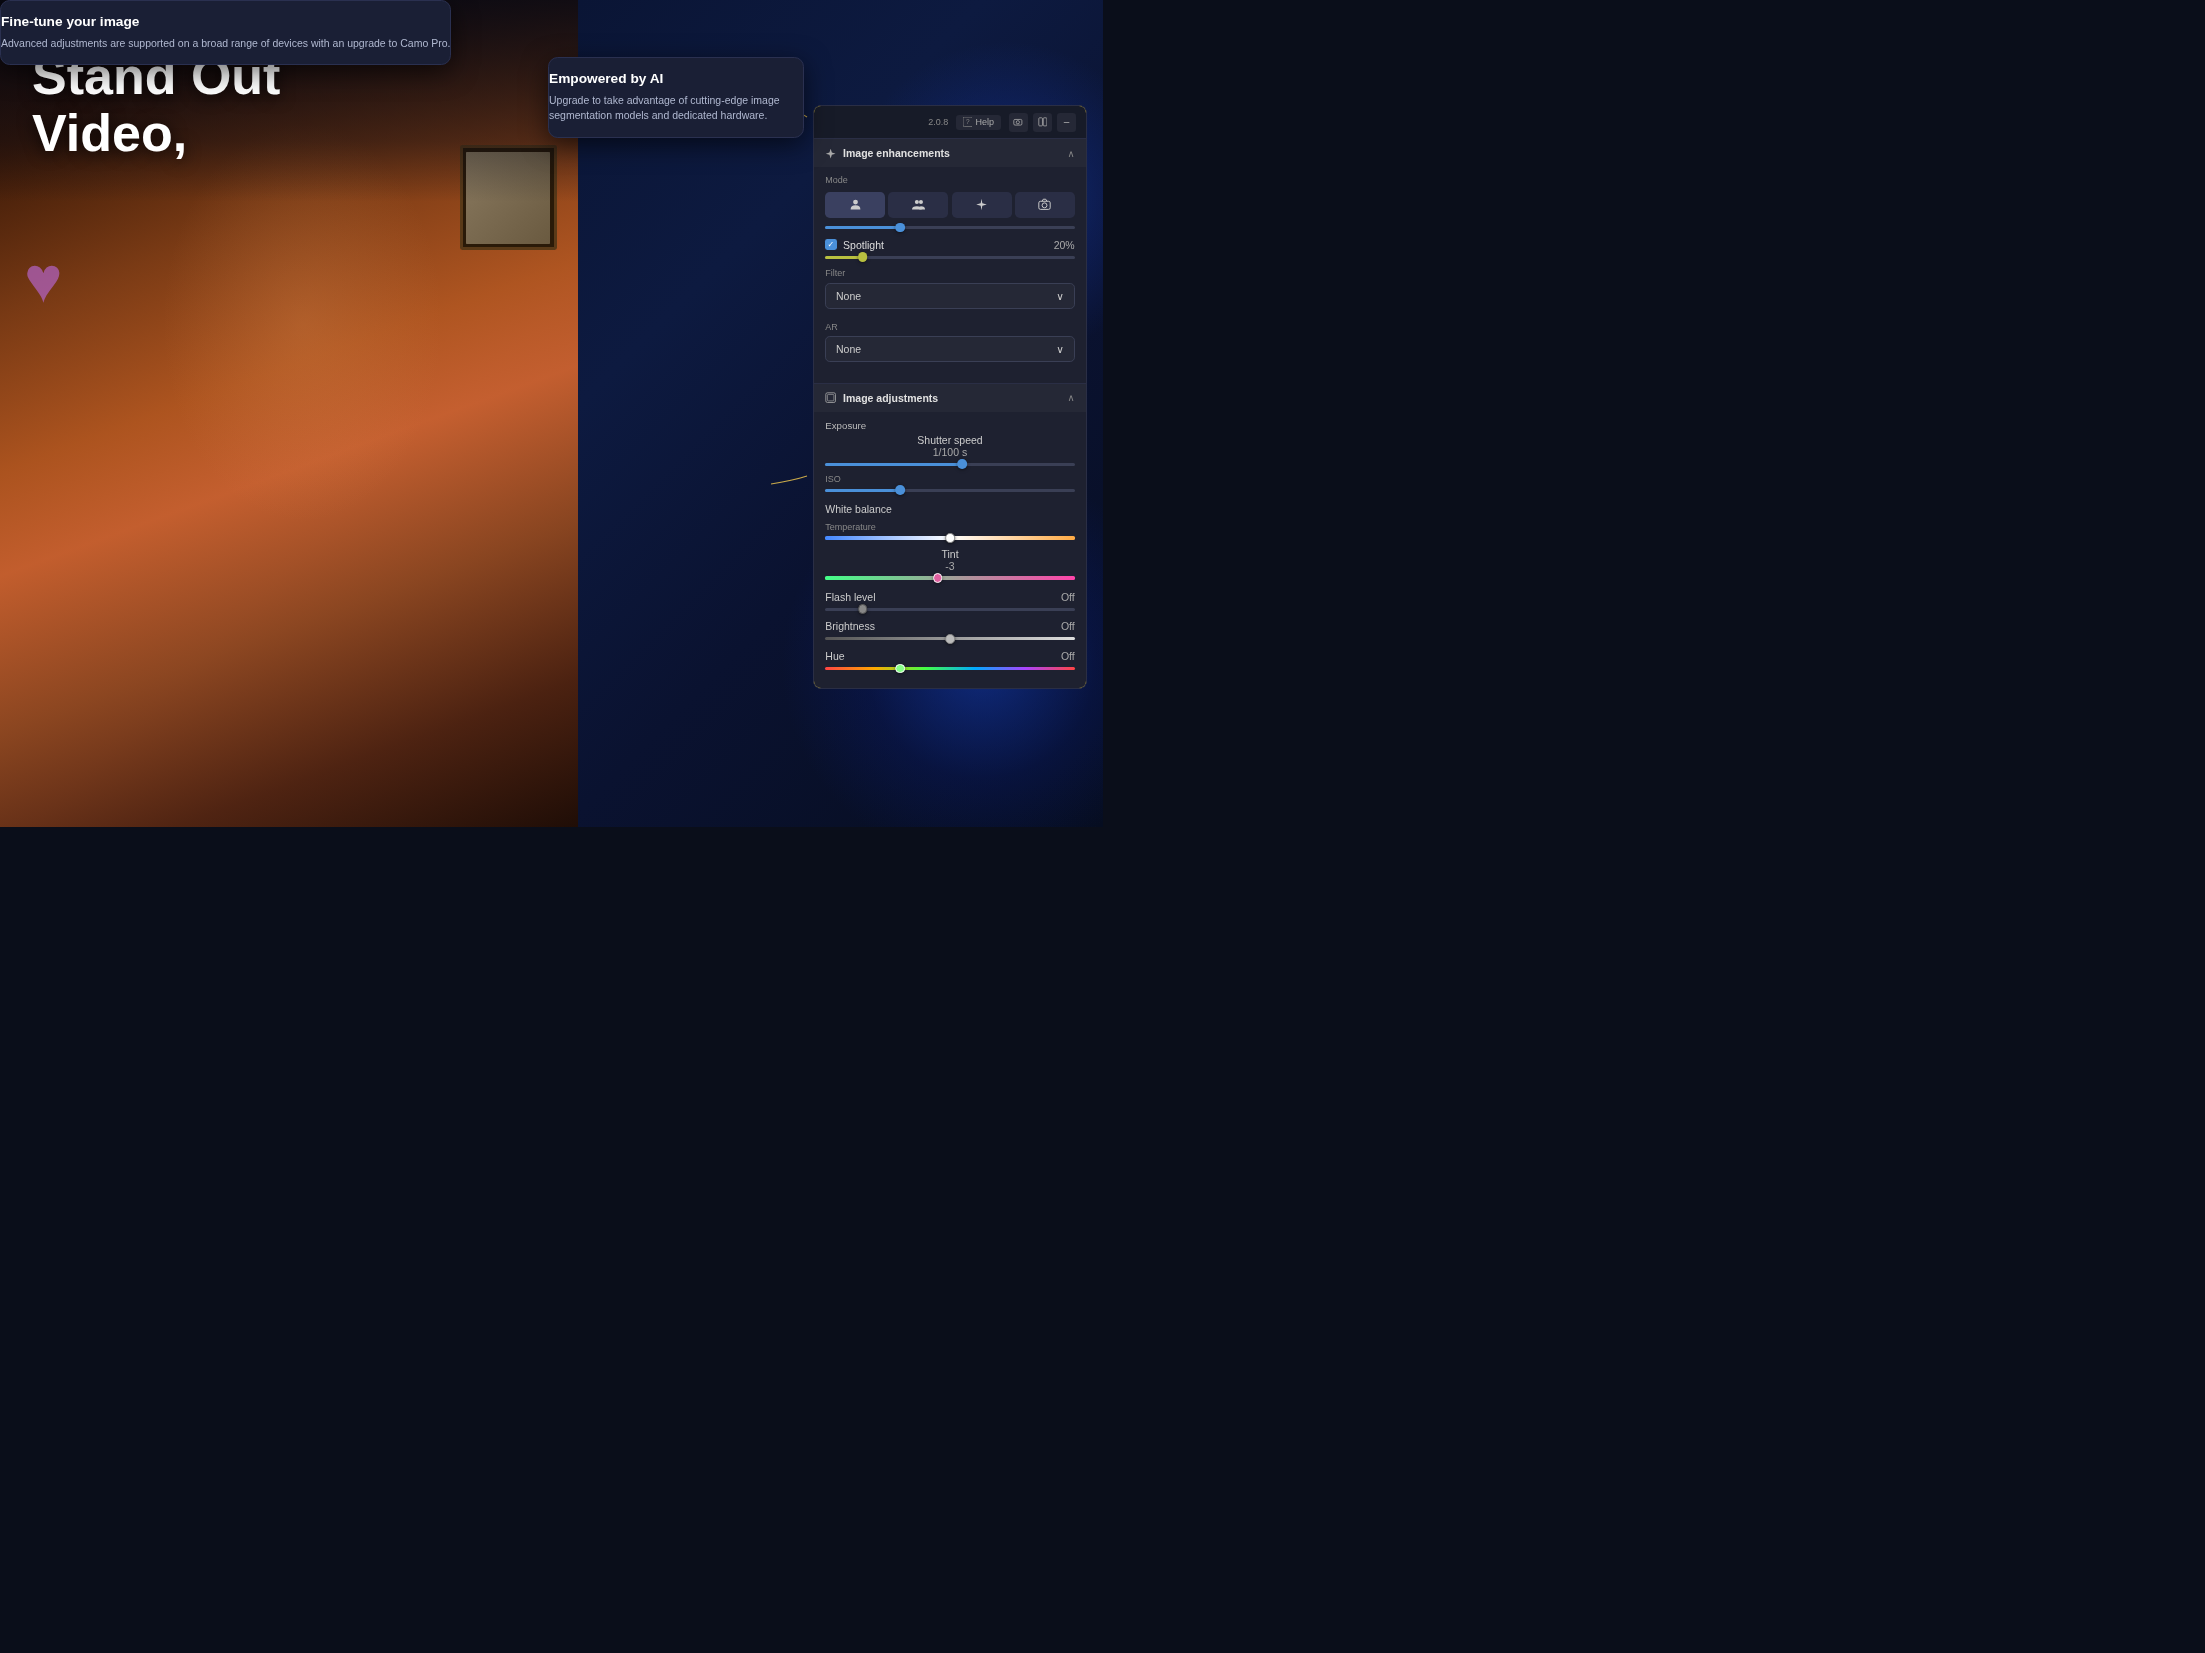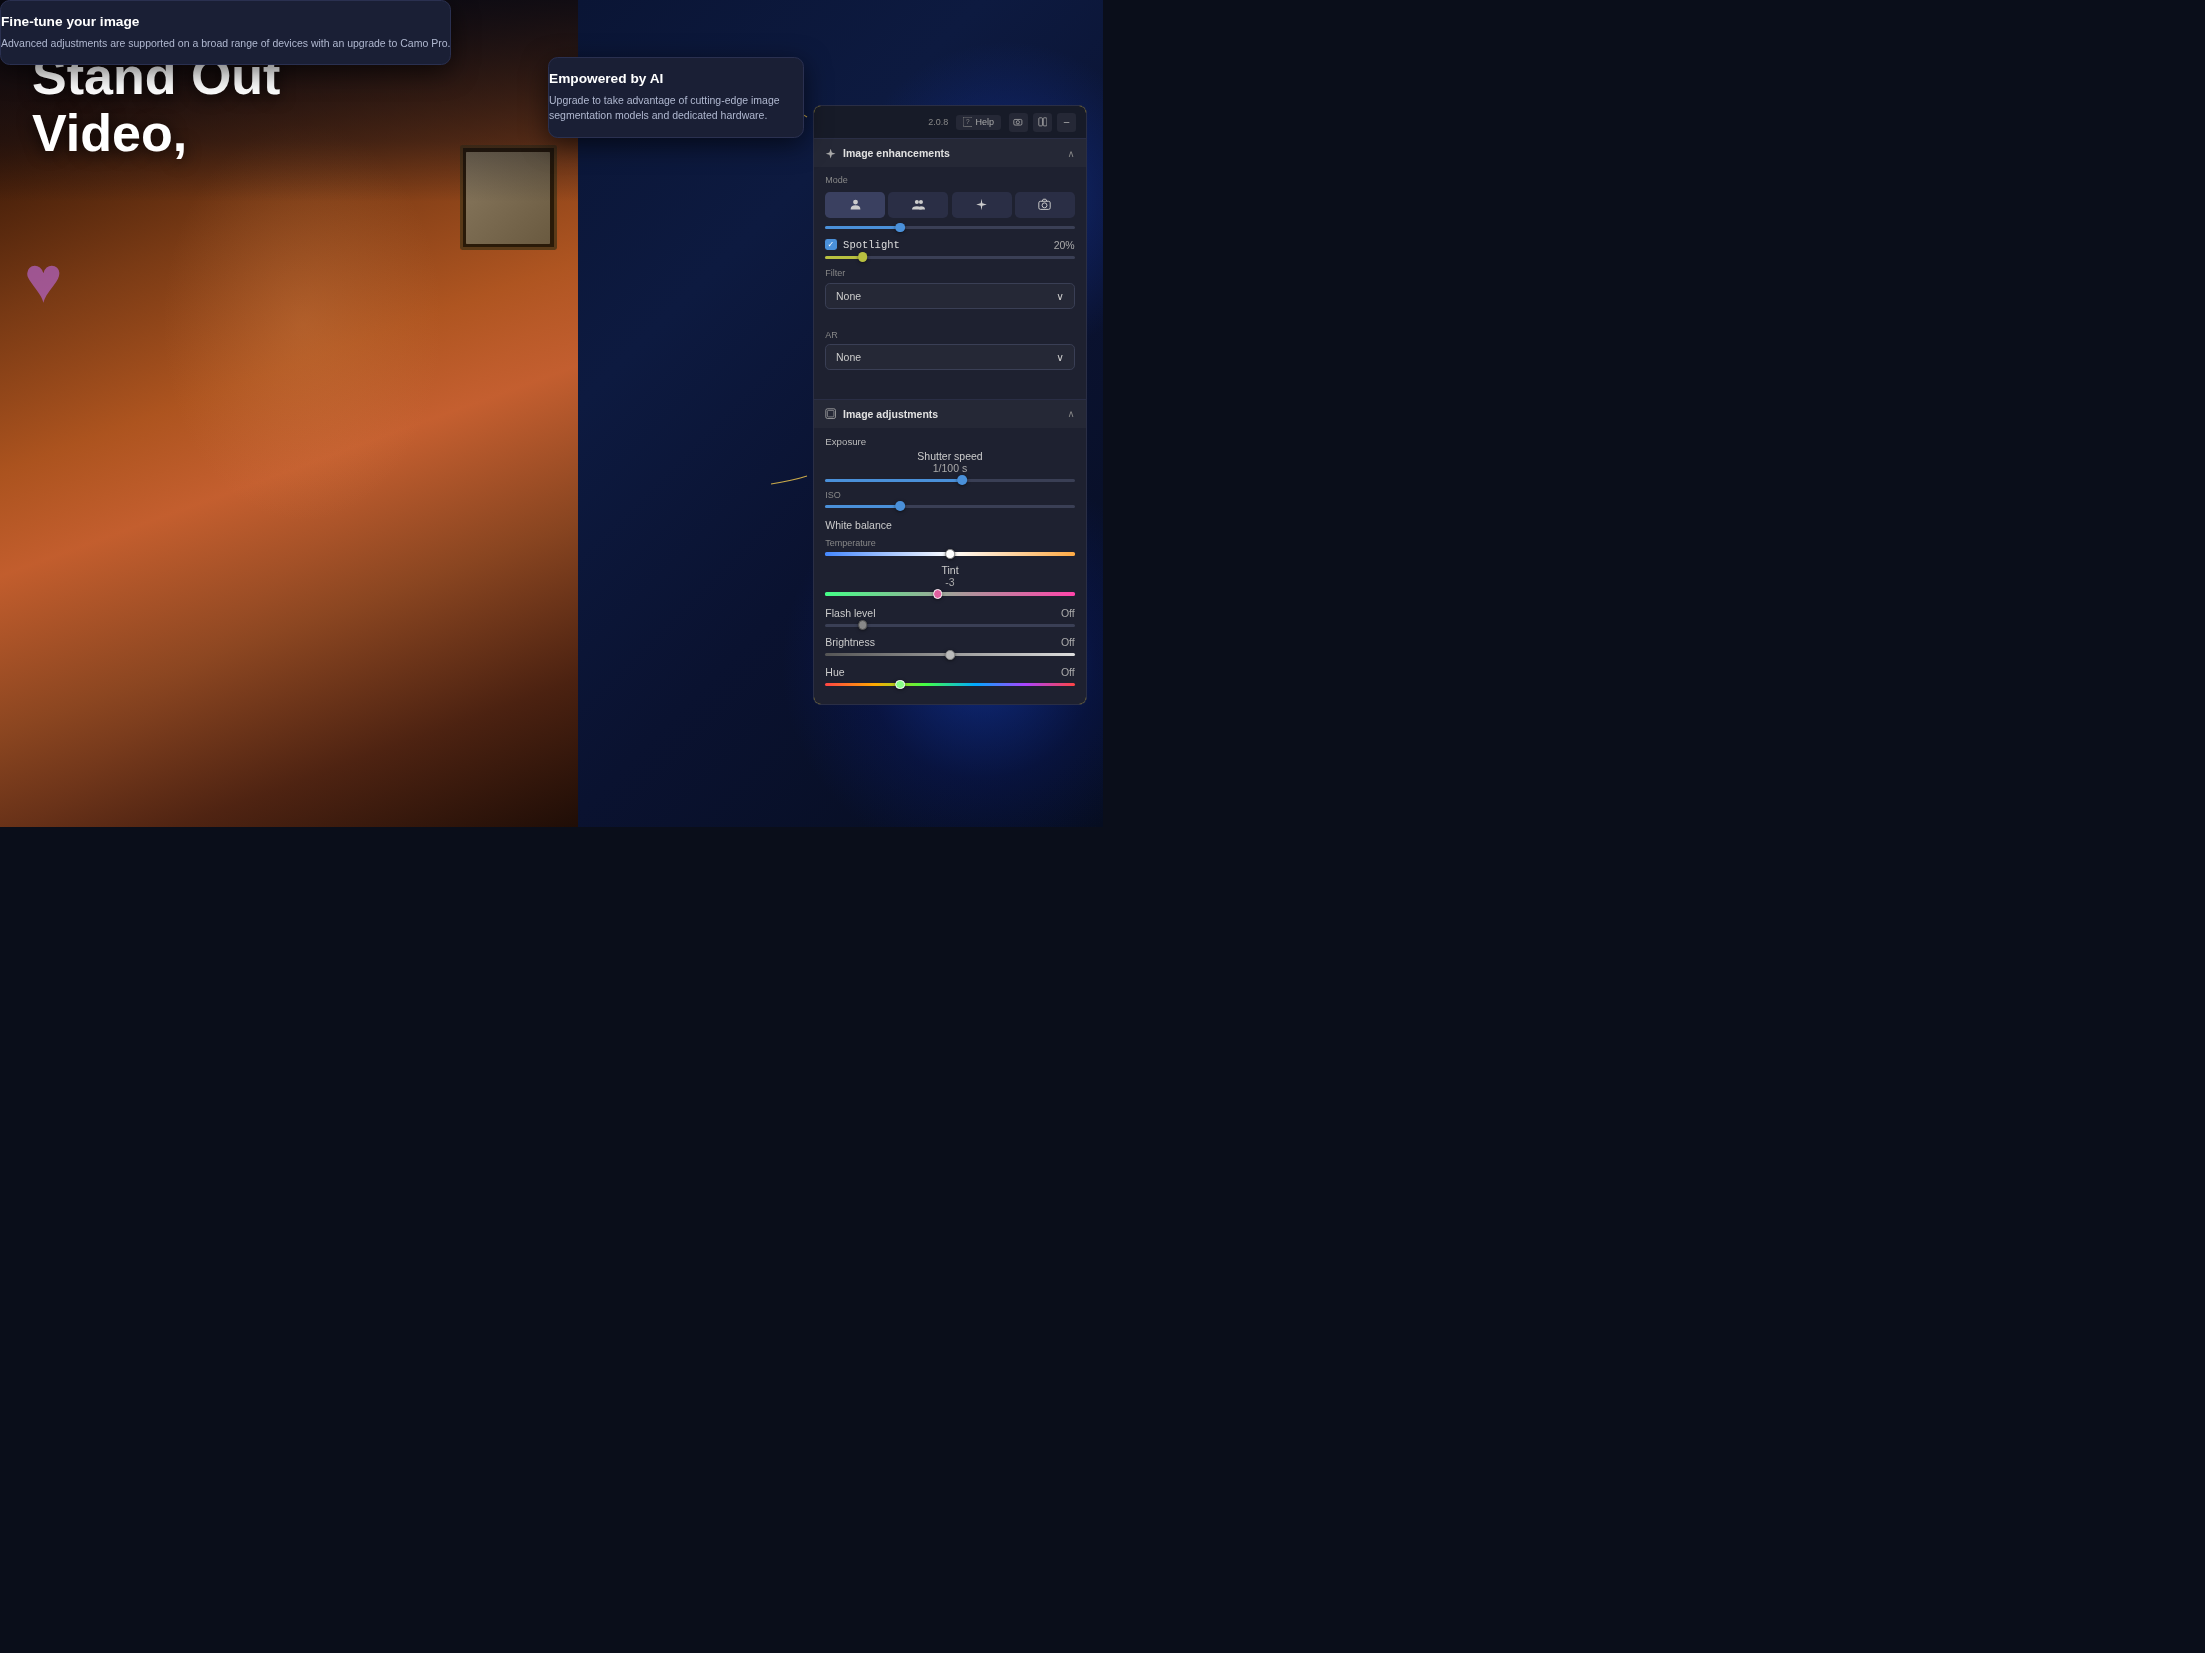--- a/index.html
+++ b/index.html
@@ -261,30 +261,29 @@
       background: #4a90d9;
       display: flex;
       align-items: center;
       justify-content: center;
       color: white;
       font-size: 8px;
     }
     .spotlight-label {
       font-size: 10.5px;
       color: #ddd;
-      font-family: Liberation Mono, monospace;
     }
     .spotlight-value {
       font-size: 10.5px;
       color: #aaa;
     }
 
     
     .dropdown-row {
-      margin-bottom: 21px;
+      margin-bottom: 13px;
     }
     .dropdown-label {
       font-size: 9px;
       color: #888;
       margin-bottom: 4.8px;
     }
     .dropdown {
       width: 100%;
       background: #252836;
       border: 0.8px solid #3a3f55;

